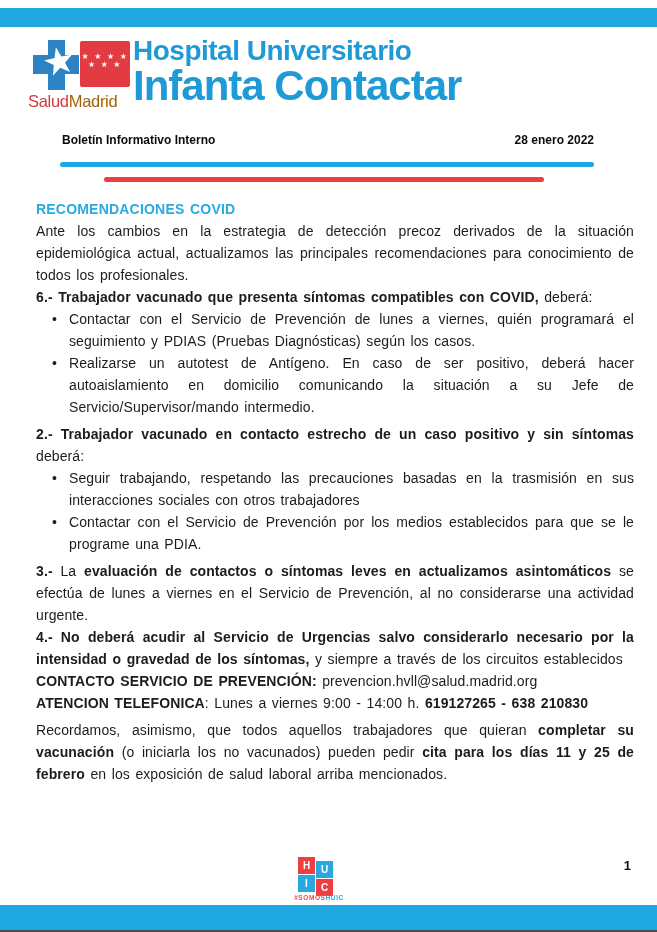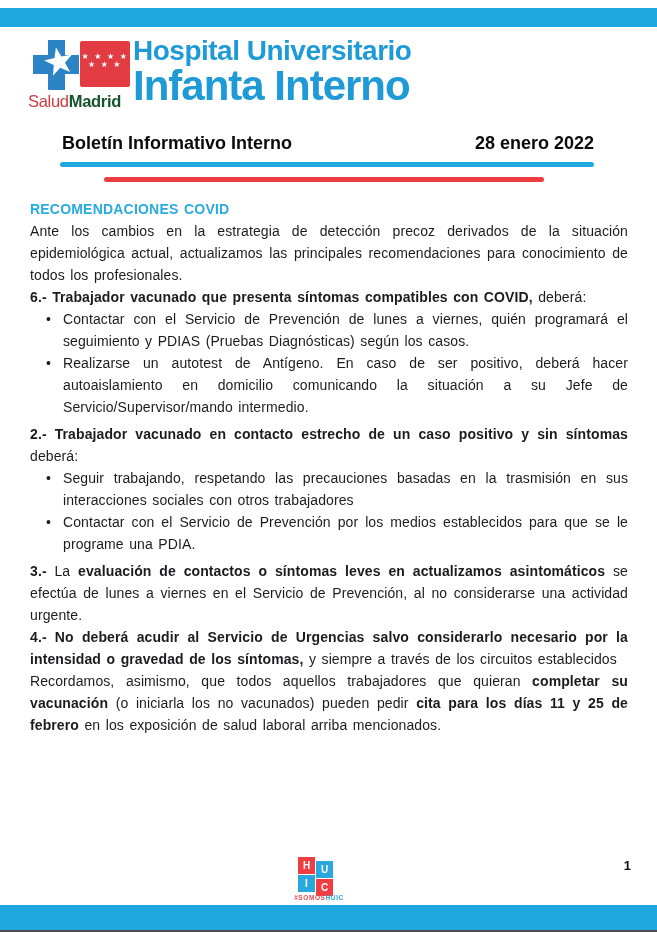--- a/index.html
+++ b/index.html
@@ -13,35 +13,35 @@
 
   
   .emblem{position:absolute;left:33px;top:40px;width:110px;}
   .cross{position:absolute;left:0;top:0;}
   .flag{position:absolute;left:47px;top:1px;width:50px;height:46px;background:#E23B41;
         border-radius:2px;text-align:center;box-sizing:border-box;padding-top:12px;}
   .flag .stars{display:block;color:#fff;font-family:"DejaVu Sans",sans-serif;
         font-size:8px;line-height:8px;letter-spacing:1.5px;}
   .logo-caption{position:absolute;left:-5px;top:52px;font-size:16.5px;letter-spacing:-0.3px;white-space:nowrap;}
   .logo-caption .salud{color:#D13A40;}
-  .logo-caption .madrid{color:#14532d;font-weight:bold;}
+  .logo-caption .madrid{color:#a16207;}
 
   
   .hosp-title{position:absolute;left:133px;top:36px;color:#1E9AD6;font-weight:bold;letter-spacing:-0.5px;}
   .hosp-title .l1{font-size:28px;line-height:30px;}
   .hosp-title .l2{font-size:42px;line-height:40px;letter-spacing:-1px;}
 
   
   .bulletin-row{position:absolute;left:62px;top:133px;width:532px;display:flex;
-        justify-content:space-between;font-weight:bold;font-size:18px;color:#0b0b0b;}
+        justify-content:space-between;font-weight:bold;font-size:12px;color:#0b0b0b;}
   .rule-cyan{position:absolute;left:60px;top:162px;width:534px;height:5px;background:#1FA7E0;border-radius:3px;}
   .rule-red{position:absolute;left:104px;top:177px;width:440px;height:5px;background:#EF3E42;border-radius:3px;}
 
   
-  .content{position:absolute;left:30px;top:198px;width:598px;font-size:14px;line-height:22px;
+  .content{position:absolute;left:36px;top:198px;width:598px;font-size:14px;line-height:22px;
         text-align:justify;letter-spacing:0.1px;word-spacing:1.5px;}
   .content h2{margin:0;font-size:14px;line-height:22px;color:#29ABE2;text-align:left;letter-spacing:0.2px;}
   .content p{margin:0;}
   .content .intro{margin-bottom:0;}
   .content ul{margin:0 0 5px 0;padding:0 0 0 33px;list-style:none;}
   .content li{position:relative;}
   .content li::before{content:"\2022";position:absolute;left:-17px;top:0;}
   .item3{margin-bottom:10px;}
   .item4{margin-bottom:12px;}
   .contact{margin-bottom:5px;}
@@ -80,21 +80,21 @@
       <span class="stars">★ ★ ★ ★</span>
       <span class="stars">★ ★ ★</span>
     </div>
     <div class="logo-caption">
       <span class="salud">Salud</span><span class="madrid">Madrid</span>
     </div>
   </div>
 
   <div class="hosp-title">
     <div class="l1">Hospital Universitario</div>
-    <div class="l2">Infanta Interno</div>
+    <div class="l2">Infanta Contactar</div>
   </div>
 
   <div class="bulletin-row">
     <span>Boletín Informativo Interno</span>
     <span>28 enero 2022</span>
   </div>
   <div class="rule-cyan"></div>
   <div class="rule-red"></div>
 
   <div class="content">
@@ -111,20 +111,24 @@
     <p class="item-head"><b>2.- Trabajador vacunado en contacto estrecho de un caso positivo y sin síntomas</b><span> deberá:</span></p>
     <ul>
       <li>Seguir trabajando, respetando las precauciones basadas en la trasmisión en sus interacciones sociales con otros trabajadores</li>
       <li>Contactar con el Servicio de Prevención por los medios establecidos para que se le programe una PDIA.</li>
     </ul>
 
     <p class="item3"><b>3.-</b><span> La </span><b>evaluación de contactos o síntomas leves en actualizamos asintomáticos</b><span> se efectúa de lunes a viernes en el Servicio de Prevención, al no considerarse una actividad urgente.</span></p>
 
     <p class="item4"><b>4.- No deberá acudir al Servicio de Urgencias salvo considerarlo necesario por la intensidad o gravedad de los síntomas,</b><span> y siempre a través de los circuitos establecidos</span></p>
 
+    <div class="contact">
+      <p><b>CONTACTO SERVICIO DE PREVENCIÓN:</b><span> prevencion.hvll@salud.madrid.org</span></p>
+      <p><b>ATENCION TELEFONICA</b><span>: Lunes a viernes 9:00 - 14:00 h.  </span><b>619127265 - 638 210830</b></p>
+    </div>
 
     <p class="reminder"><span>Recordamos, asimismo, que todos aquellos trabajadores que quieran </span><b>completar su vacunación</b><span> (o iniciarla los no vacunados) pueden pedir </span><b>cita para los días 11 y 25 de febrero</b><span> en los exposición de salud laboral arriba mencionados.</span></p>
   </div>
 
   <div class="huic">
     <div class="sq sq-h">H</div>
     <div class="sq sq-u">U</div>
     <div class="sq sq-i">I</div>
     <div class="sq sq-c">C</div>
   </div>

